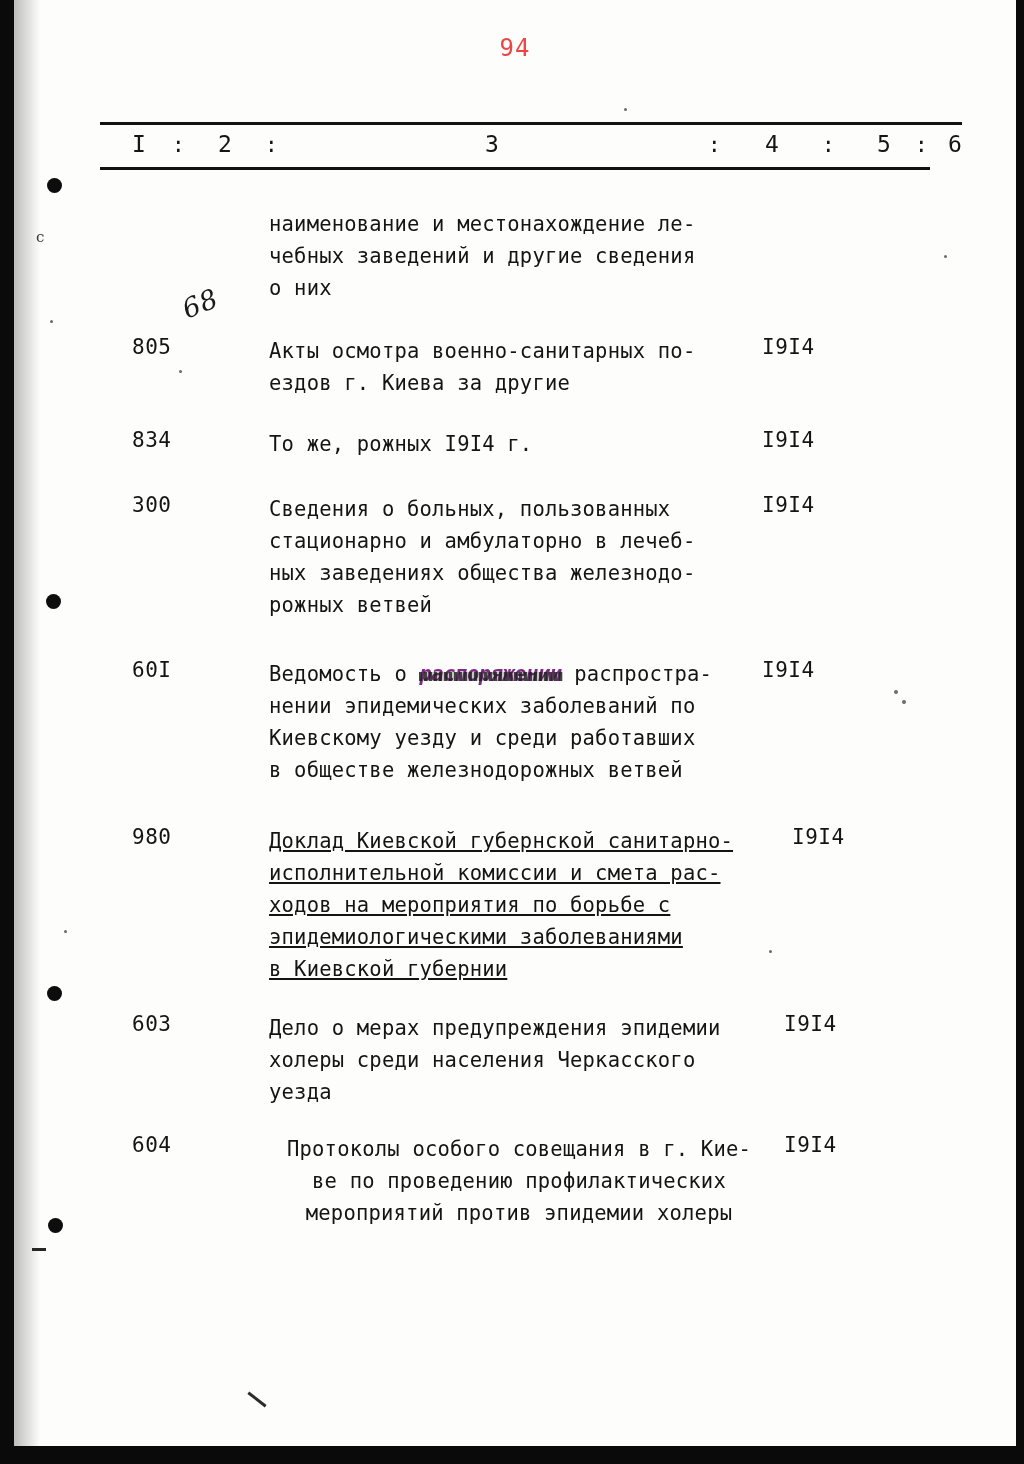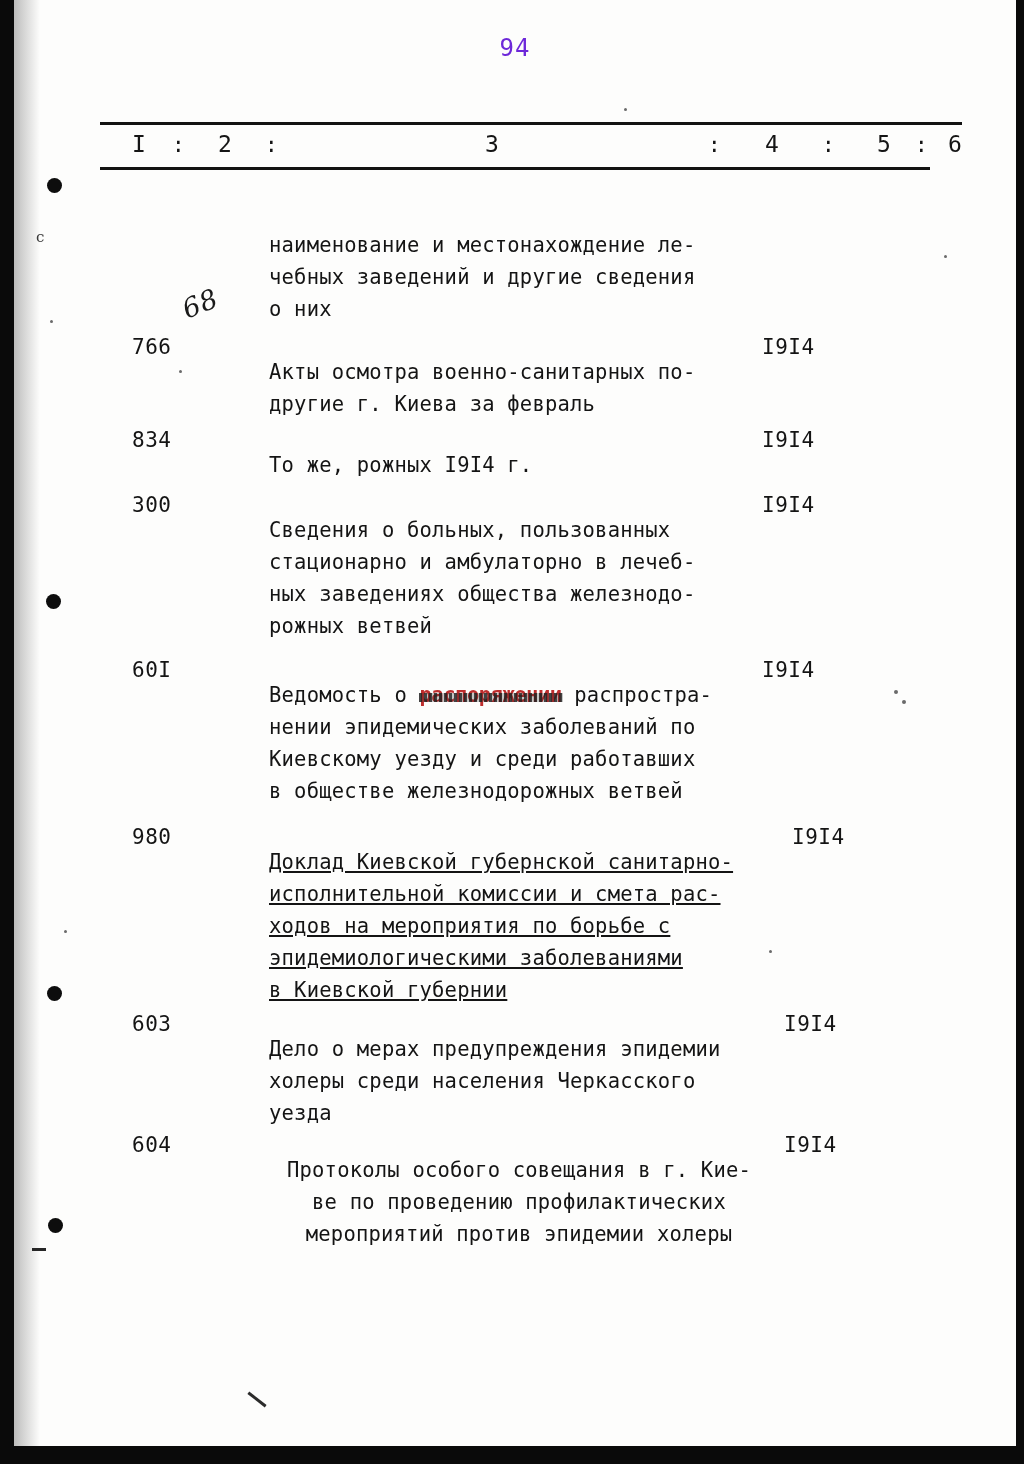--- a/index.html
+++ b/index.html
@@ -50,21 +50,21 @@
 
   
   #folio {
     position: absolute;
     left: 0;
     top: 34px;
     width: 1002px;
     text-align: center;
     font-size: 24px;
     letter-spacing: 1px;
-    color: #6d28d9;
+    color: #ef4444;
     font-family: "DejaVu Sans Mono", monospace;
   }
 
   
   #colhead {
     position: absolute;
     left: 86px;
     top: 122px;
     width: 862px;
   }
@@ -112,39 +112,39 @@
     position: absolute;
     left: 255px;
     top: 0;
     width: 470px;
     font-size: 20.5px;
     line-height: 32px;
     color: #141414;
     letter-spacing: 0.2px;
     white-space: pre-line;
     font-family: "DejaVu Sans Mono", monospace;
-    margin-top: 21px;
   }
   .year {
     position: absolute;
     left: 748px;
     top: 0;
     font-size: 21px;
     color: #141414;
     letter-spacing: 0.5px;
     font-family: "DejaVu Sans Mono", monospace;
     text-align: right;
   }
   .desc .struck {
     position: relative;
     display: inline-block;
-    color: #b91c1c;
+    color: #701a75;
     font-weight: bold;
     letter-spacing: -0.5px;
     opacity: 0.92;
+    font-style: italic;
   }
   .desc .struck::after {
     content: "";
     position: absolute;
     left: -1px;
     right: -1px;
     top: 45%;
     height: 9px;
     background: repeating-linear-gradient(
       90deg,
@@ -237,23 +237,23 @@
     <div class="entry" style="top:208px;">
       <div class="desc">наименование и местонахождение ле-
 чебных заведений и другие сведения
 о них</div>
     </div>
 
     <div id="handnote">68</div>
     <div id="margin-c">c</div>
 
     <div class="entry" style="top:335px;">
-      <div class="num">766</div>
+      <div class="num">805</div>
       <div class="desc">Акты осмотра военно-санитарных по-
-другие г. Киева за февраль</div>
+ездов г. Киева за другие</div>
       <div class="year">I9I4</div>
     </div>
 
     <div class="entry" style="top:428px;">
       <div class="num">834</div>
       <div class="desc">То же, рожных I9I4 г.</div>
       <div class="year">I9I4</div>
     </div>
 
     <div class="entry" style="top:493px;">

